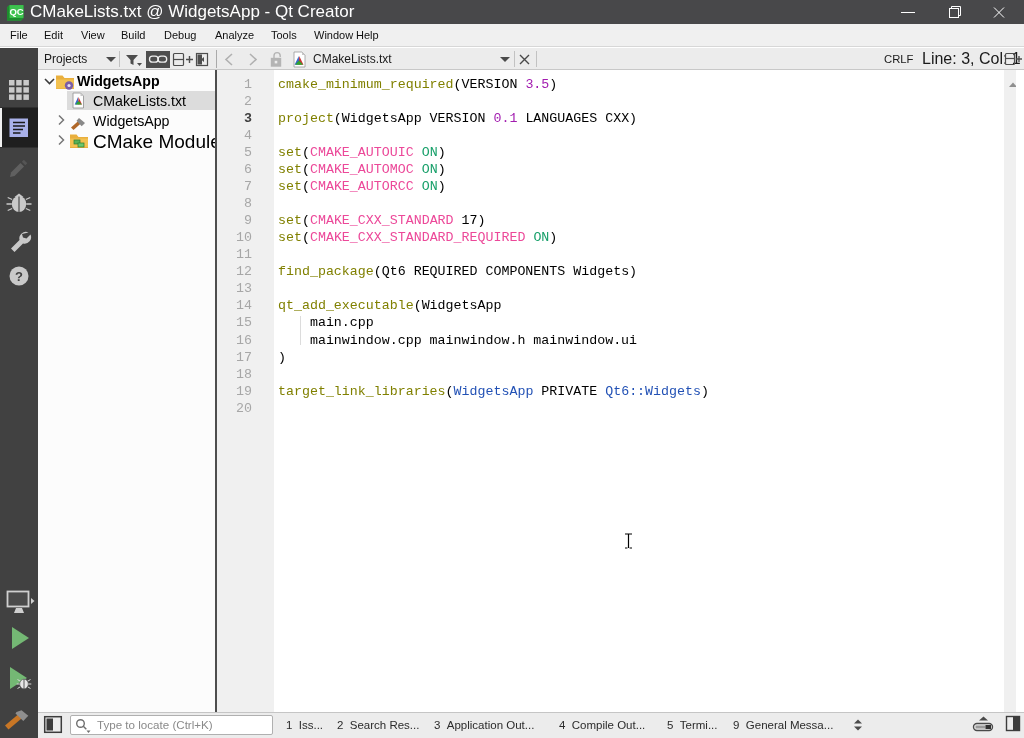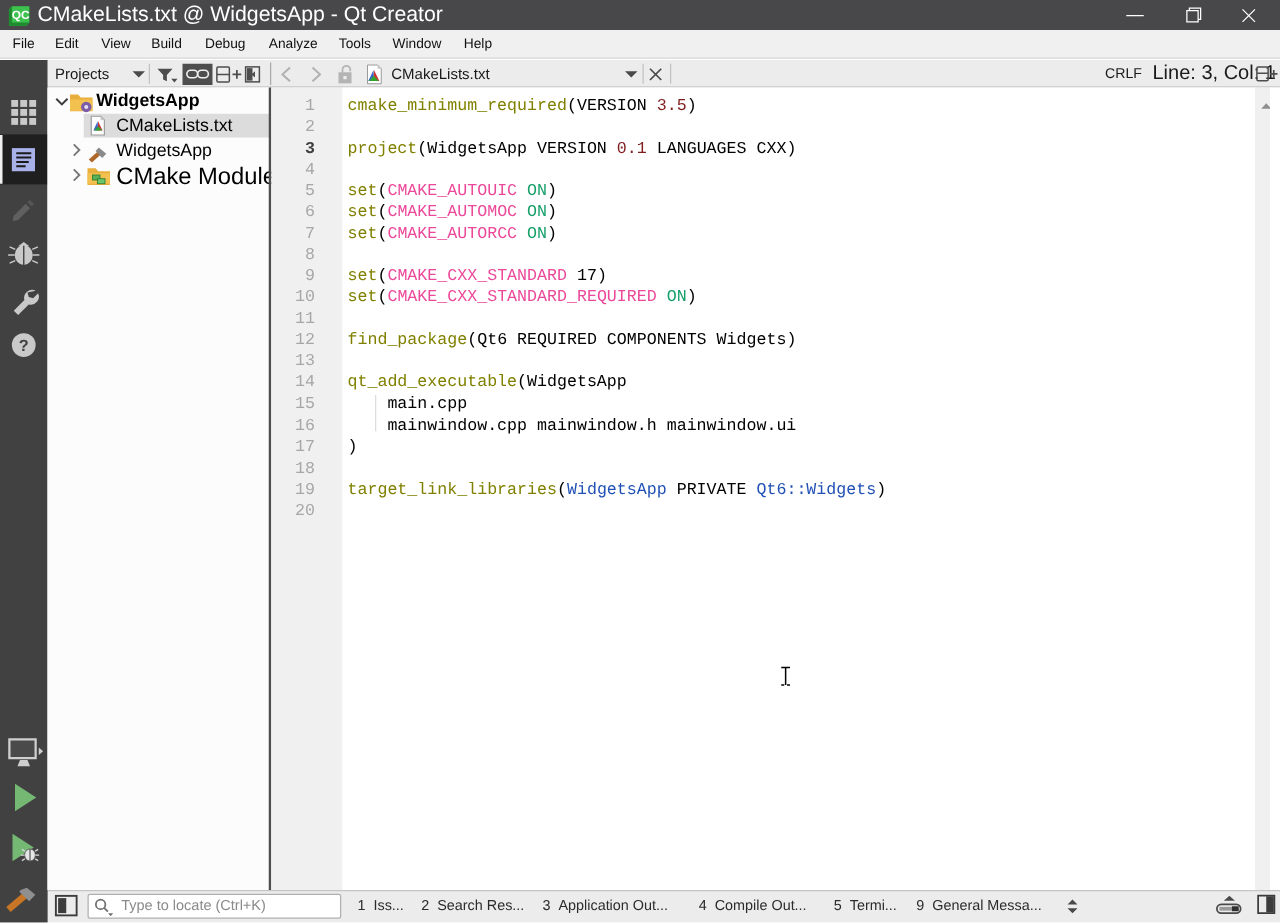--- a/index.html
+++ b/index.html
@@ -30,21 +30,21 @@
 #gutter { left:217px; top:70px; width:57px; height:642px; background:#f0f0f0; }
 #editor { left:274px; top:70px; width:730px; height:642px; background:#ffffff; }
 #lnums { left:217px; top:75.6px; width:35px; text-align:right; font-family:"Liberation Mono",monospace;
   font-size:13.3px; line-height:17.06px; color:#a7a7a7; white-space:pre; }
 #code { left:278px; top:75.6px; font-family:"Liberation Mono",monospace; font-size:13.3px;
   line-height:17.06px; color:#000; white-space:pre; }
 .k { color:#808000; } 
 .v { color:#ec4899; } 
 .g { color:#18a06a;margin-top:44px; } 
 .b { color:#2251b5; } 
-.num { color:#7f1d1d; } 
+.num { color:#a21caf; } 
 #scrolltrack { left:1004px; top:70px; width:12px; height:642px; background:#f0f0f0; }
 
 
 #statusbar { left:38px; top:712px; width:986px; height:26px; background:#ececec; border-top:1px solid #c5c5c5; }
 #sidebarbottom { left:0; top:712px; width:38px; height:26px; background:#414141; }
 .sb { top:712px; height:38px; line-height:26px; font-size:11.5px; color:#2b2b2b; }
 </style>
 </head>
 <body>
 <div class="abs" id="titlebar"></div>
@@ -65,21 +65,21 @@
 </svg>
 <div class="abs" id="menubar"></div>
 <div class="abs menu" style="left:10px">File</div>
 <div class="abs menu" style="left:44px">Edit</div>
 <div class="abs menu" style="left:81px">View</div>
 <div class="abs menu" style="left:121px">Build</div>
 <div class="abs menu" style="left:164px">Debug</div>
 <div class="abs menu" style="left:215px">Analyze</div>
 <div class="abs menu" style="left:271px">Tools</div>
 <div class="abs menu" style="left:314px">Window</div>
-<div class="abs menu" style="left:371px">Help</div>
+<div class="abs menu" style="left:356px">Help</div>
 <div class="abs" id="toolbar"></div>
 <div class="abs" style="left:216px;top:50px;width:1px;height:18px;background:#aaaaaa;"></div>
 <div class="abs" style="left:44px;top:48px;height:24px;line-height:22px;font-size:12px;color:#1a1a1a;">Projects</div>
 <svg class="abs" style="left:38px;top:48px" width="180" height="22" viewBox="0 0 180 22">
   <path d="M68 9 l5 5 5-5 z" fill="#4a4a4a"></path>
   <rect x="81" y="3" width="1" height="16" fill="#c2c2c2"></rect>
   <g fill="#4d4d4d">
     <path d="M88 7 h12 l-4.5 5 v5 l-3-1.5 v-3.5 z"></path>
     <path d="M99 15 l2.5 3 2.5-3 z"></path>
   </g>

